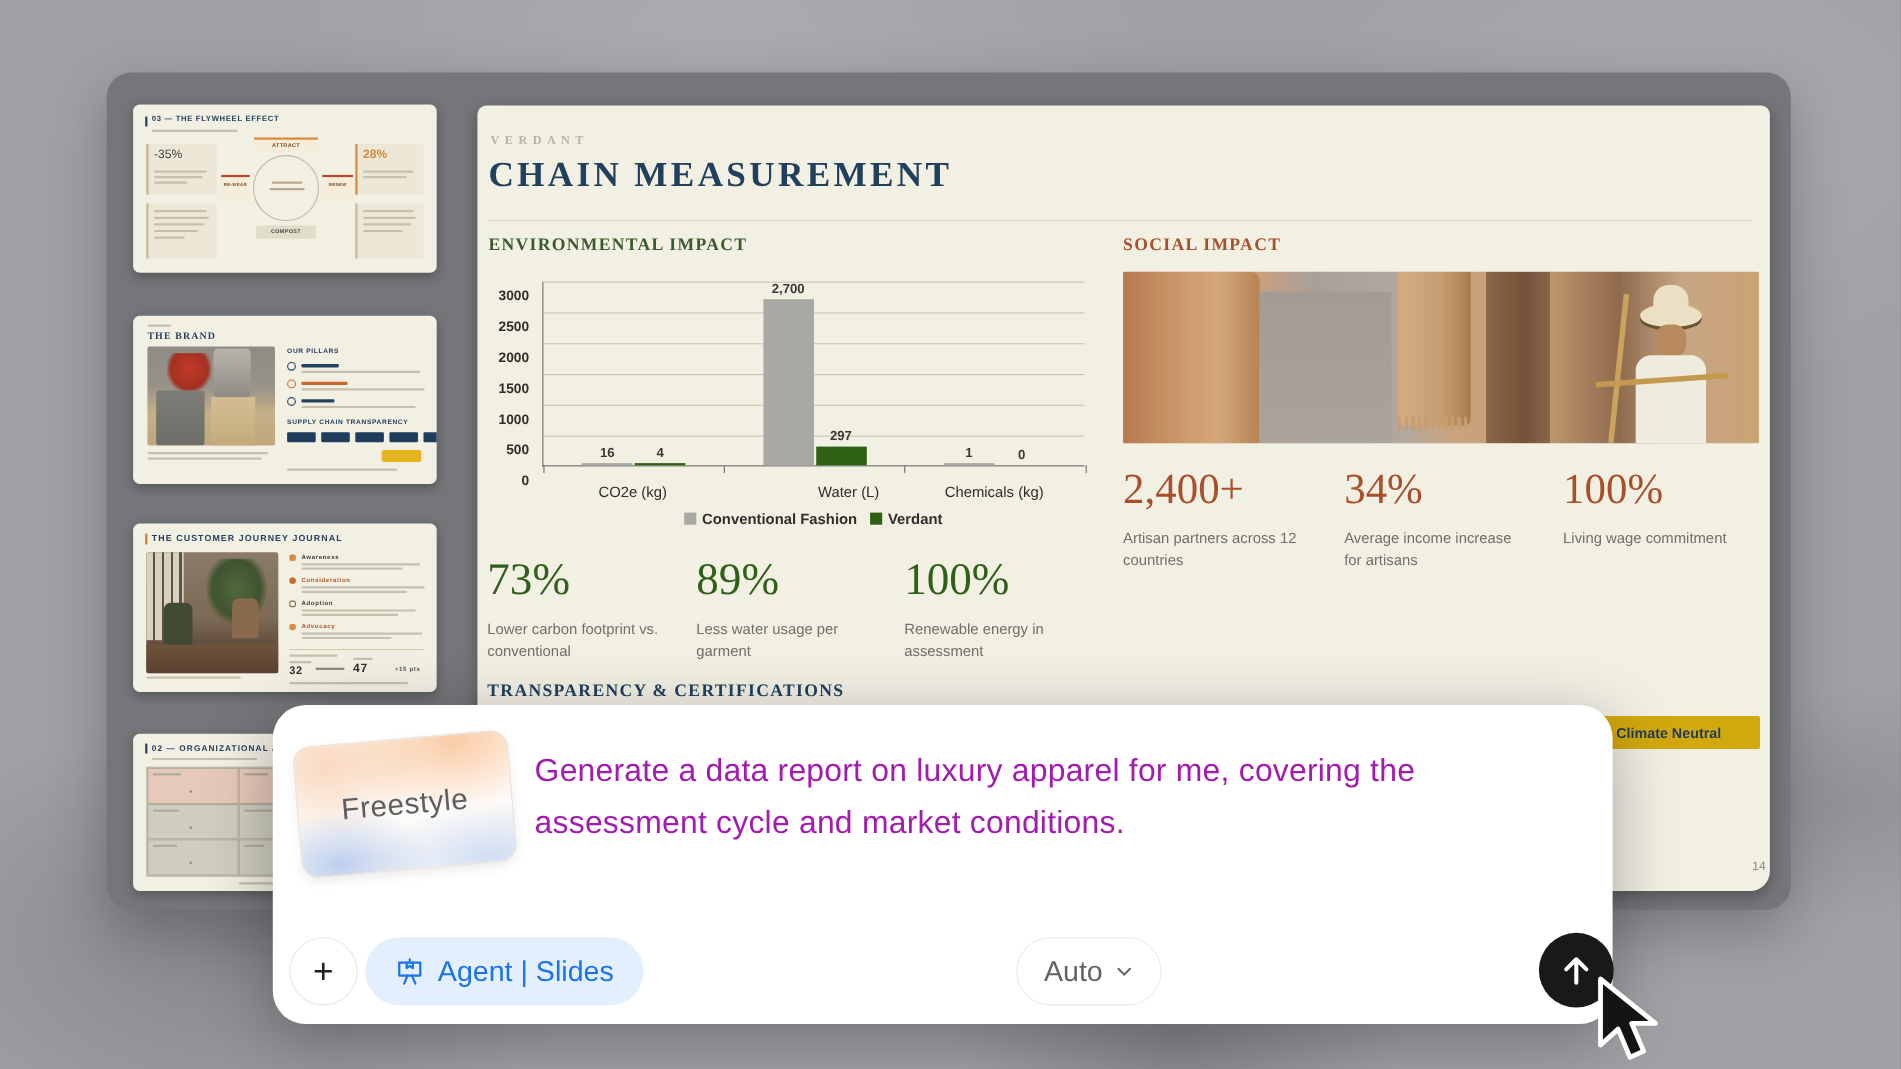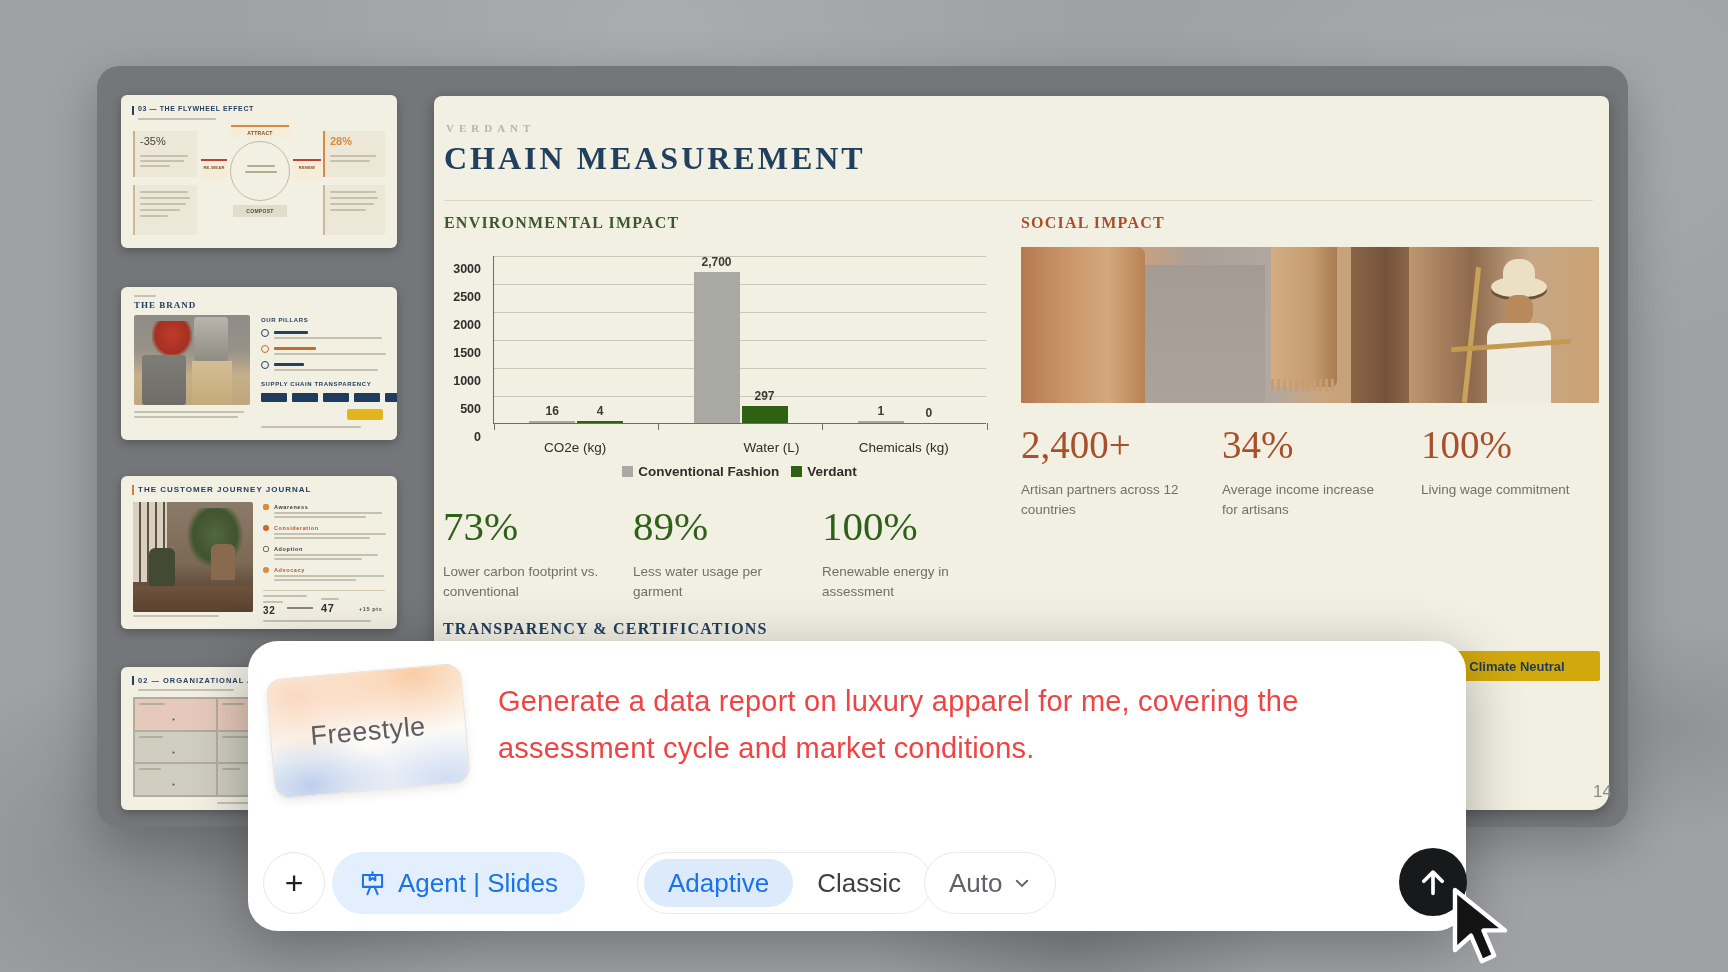--- a/index.html
+++ b/index.html
@@ -65,21 +65,21 @@
   .chip{left:22px;top:30px;width:196px;height:120px;border-radius:16px;transform:rotate(-5deg);
     border:1px solid #e9e2da;box-shadow:0 4px 10px rgba(0,0,0,.08);
     background:
       radial-gradient(ellipse 120px 70px at 18% 92%, rgba(137,170,228,.55), transparent 70%),
       radial-gradient(ellipse 150px 70px at 88% 95%, rgba(164,192,238,.5), transparent 70%),
       radial-gradient(ellipse 150px 90px at 75% 5%, rgba(247,165,96,.55), transparent 70%),
       radial-gradient(ellipse 120px 90px at 15% 15%, rgba(248,193,153,.6), transparent 75%),
       #fdfbf8;
     display:flex;align-items:center;justify-content:center}
   .chip span{font-size:27px;color:#5b5e63;letter-spacing:.5px}
-  .prompt{left:250px;top:37px;width:860px;font-size:29px;color:#ef4444;line-height:47px;letter-spacing:.2px;cursor:text}
+  .prompt{left:238px;top:37px;width:860px;font-size:29px;color:#a21caf;line-height:47px;letter-spacing:.2px;cursor:text}
   .pill{position:absolute;top:211px;height:62px;border-radius:31px;display:flex;align-items:center;cursor:pointer}
   .plusbtn{left:15px;width:62px;background:#fff;border:1.5px solid #e7e7e7;justify-content:center;font-size:32px;color:#202124;font-weight:300}
   .agent{left:84px;background:#e4effe;padding:0 27px;gap:12px;color:#1a73e8;font-size:26px}
   .seg{left:389px;background:#fff;border:1.5px solid #e8eaed;padding:6px}
   .seg .on{height:48px;border-radius:24px;background:#dceafc;color:#1a73e8;font-size:26px;display:flex;align-items:center;padding:0 24px}
   .seg .off{color:#3c4043;font-size:26px;padding:0 24px}
   .auto{left:676px;background:#fff;border:1.5px solid #e8eaed;padding:0 24px;gap:10px;color:#5f6368;font-size:26px}
   .send{left:1151px;top:207px;width:68px;height:68px;border-radius:50%;background:#17191b;display:flex;align-items:center;justify-content:center;cursor:pointer}
   .badge{font-weight:bold;font-size:13px;color:#1f3a5a;background:#d2a90d;display:flex;align-items:center;justify-content:center;border-radius:2px}
 </style>
@@ -331,21 +331,21 @@
     <div style="left:430px;top:96px;width:120px;height:5px;background:#c49a50;transform:rotate(-4deg)"></div>
   </div>
 
   <div class="abs serif" style="left:587px;top:326px;font-size:39px;color:#a7502b">2,400+</div>
   <div class="abs serif" style="left:788px;top:326px;font-size:39px;color:#a7502b">34%</div>
   <div class="abs serif" style="left:987px;top:326px;font-size:39px;color:#a7502b">100%</div>
   <div class="abs stat-desc" style="left:587px;top:384px;width:170px">Artisan partners across 12 countries</div>
   <div class="abs stat-desc" style="left:788px;top:384px;width:170px">Average income increase for artisans</div>
   <div class="abs stat-desc" style="left:987px;top:384px;width:180px">Living wage commitment</div>
 
-  <div class="abs" style="left:1159px;top:686px;font-size:17px;color:#8b8b80">14</div>
+  <div class="abs" style="left:1159px;top:686px;font-size:11px;color:#8b8b80">14</div>
 </div>
 
 <div class="abs overlay">
   <div class="abs chip">
     <span>Freestyle</span>
   </div>
   <div class="abs prompt">
     <div>Generate a data report on luxury apparel for me, covering the</div>
     <div>assessment cycle and market conditions.</div>
   </div>
@@ -359,26 +359,20 @@
       <svg width="27" height="27" viewBox="0 0 24 24" fill="none" stroke="#1a73e8" stroke-width="1.8" stroke-linecap="round" stroke-linejoin="round">
         <path d="M3.5 4.5h17v10.5h-17z"></path>
         <path d="M12 2v2.5"></path>
         <path d="M9.5 4.5v4.5l2.5-1.8 2.5 1.8V4.5"></path>
         <path d="M7.5 21.5l2.6-6.5M16.5 21.5l-2.6-6.5"></path>
       </svg>
     </span>
     <span>Agent | Slides</span>
   </div>
 
-  <div class="pill seg">
-    <div class="on">
-        <span>Adaptive</span>
-      </div>
-    <div class="off"><span>Classic</span></div>
-  </div>
 
   <div class="pill auto">
     <span>Auto</span>
     <span style="display:flex">
       <svg width="18" height="18" viewBox="0 0 24 24" fill="none" stroke="#5f6368" stroke-width="2.4" stroke-linecap="round">
           <path d="M5 9l7 7 7-7"></path>
         </svg>
     </span>
   </div>
 

